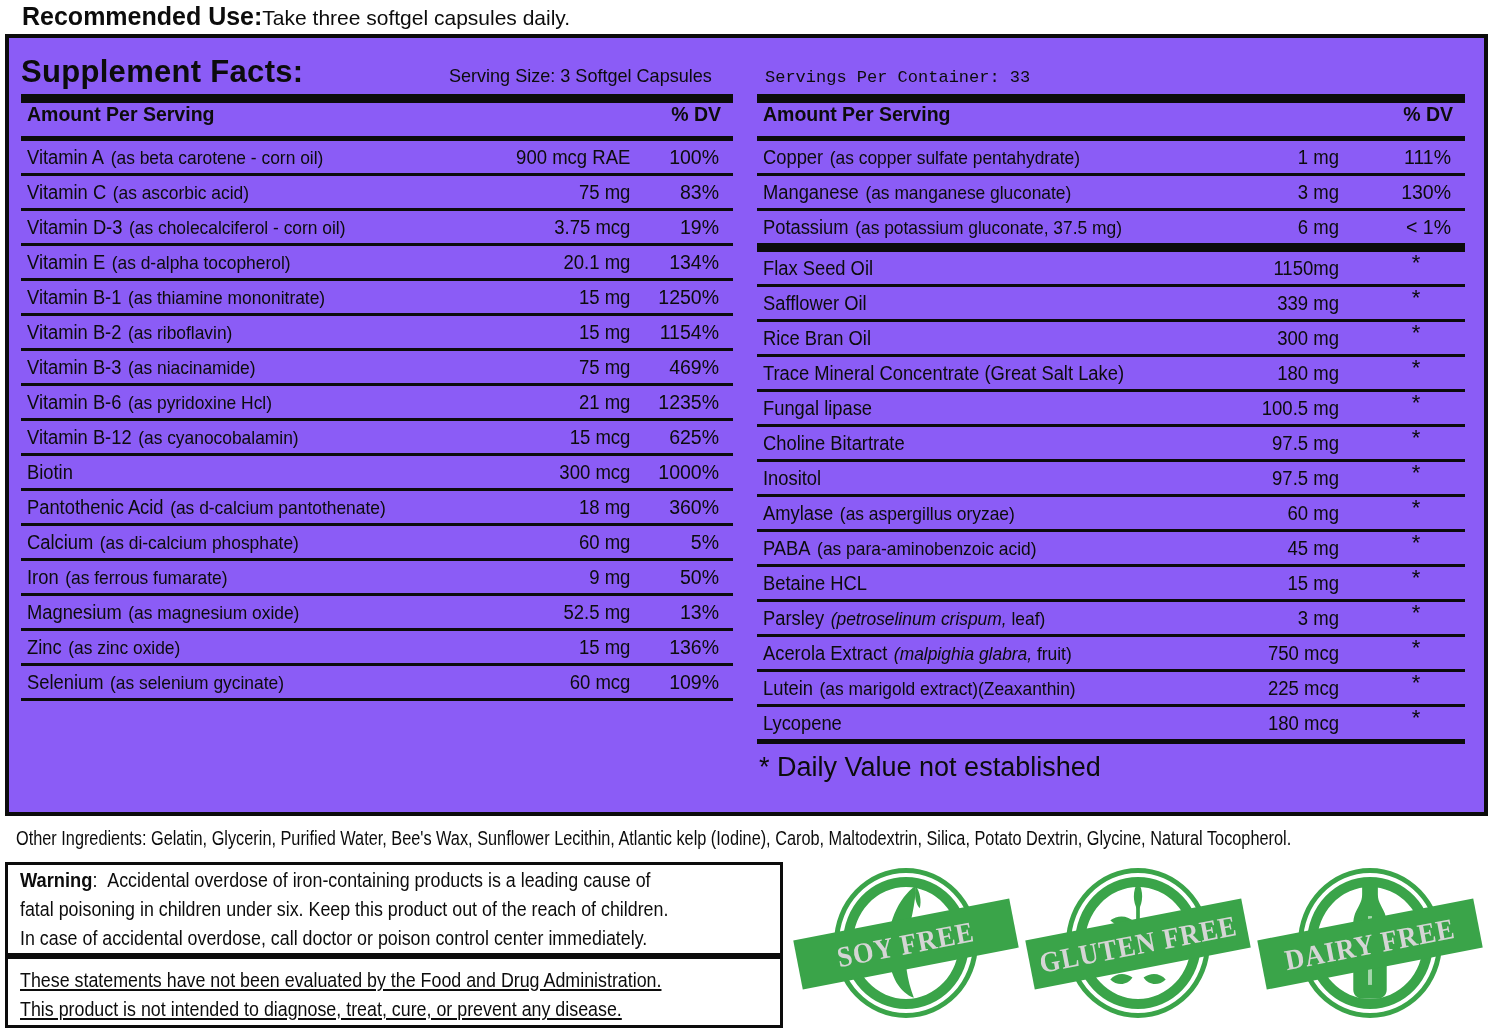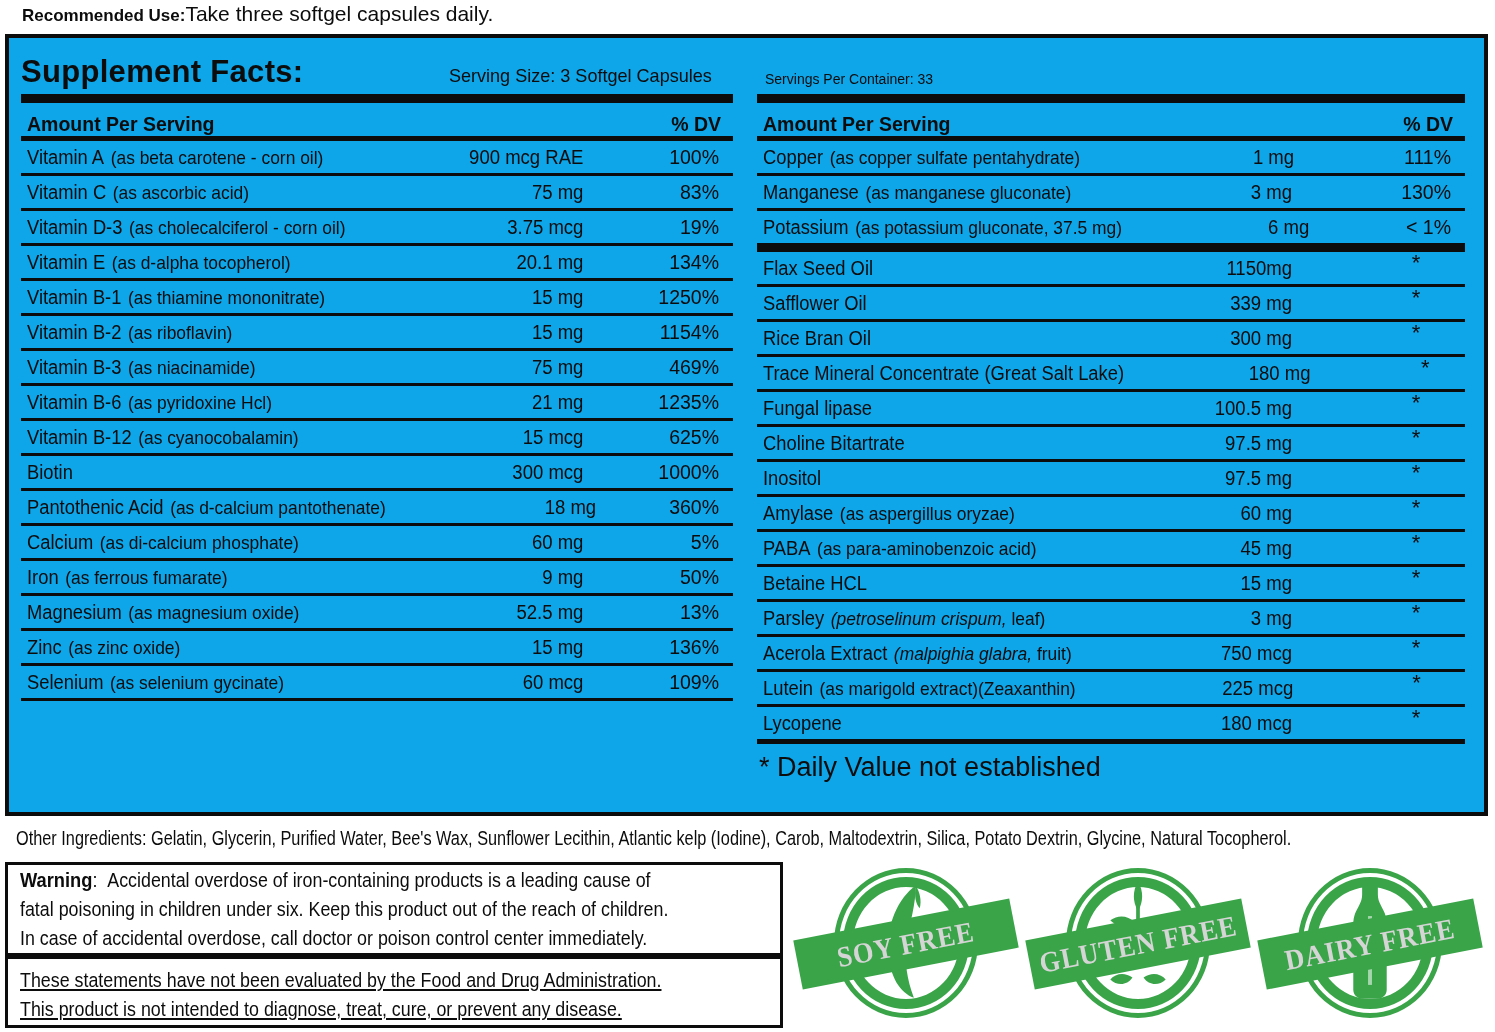--- a/index.html
+++ b/index.html
@@ -4,45 +4,45 @@
 <style>
   :root{ --g:#3aa449; --ink:#0c0c0c; }
   html,body{margin:0;padding:0;}
   body{
     width:1495px;height:1032px;position:relative;overflow:hidden;
     background:#ffffff;color:var(--ink);
     font-family:"Liberation Sans", sans-serif;
   }
   
   .rec{position:absolute;left:22px;top:2px;font-size:21px;white-space:nowrap;}
-  .rec b{font-size:17px;}
+  .rec b{font-size:25px;}
   .rec .rtxt{}
 
   
   .panel{position:absolute;left:5px;top:34px;width:1483px;height:782px;
-    border:4px solid var(--ink);box-sizing:border-box;background:#0ea5e9;}
+    border:4px solid var(--ink);box-sizing:border-box;background:#8b5cf6;}
   .col{position:absolute;top:8px;}
   .col-left{left:12px;width:712px;}
   .col-right{left:748px;width:708px;}
 
   .col-hdr{height:48px;display:flex;align-items:flex-end;padding-bottom:7px;box-sizing:border-box;}
   .sf-title{font-size:31px;font-weight:bold;letter-spacing:.3px;line-height:1;white-space:nowrap;}
   .serving-size{font-size:19px;margin-left:auto;padding-right:22px;white-space:nowrap;
     transform:scaleX(.95);transform-origin:100% 50%;}
-  .spc-text{font-size:14px;padding-left:8px;white-space:nowrap;}
+  .spc-text{font-size:17px;padding-left:8px;white-space:nowrap;font-family:Liberation Mono, monospace;}
 
   .bar-a{height:9px;background:var(--ink);}
   .bar-b{height:5px;background:var(--ink);}
   .bar-c{height:5px;background:var(--ink);}
 
-  .hdr-row{height:33px;display:flex;align-items:flex-end;font-weight:bold;font-size:19.5px;padding-left:6px;}
+  .hdr-row{height:33px;display:flex;align-items:flex-start;font-weight:bold;font-size:19.5px;padding-left:6px;}
   .hdr-row .dvh{margin-left:auto;padding-right:12px;}
 
   .srow{height:32px;border-bottom:3px solid var(--ink);display:flex;align-items:center;
-    font-size:19.5px;padding-left:6px;gap:47px;}
+    font-size:19.5px;padding-left:6px;}
   .srow.thick{border-bottom-width:9px;}
   .srow .nm{flex:1;white-space:nowrap;transform:scaleX(.94);transform-origin:0 50%;}
   .srow .det{font-size:18.5px;margin-left:7px;}
   .srow .det2{font-size:18.5px;}
   .srow i.det{font-family:"Liberation Sans",sans-serif;}
   .srow .amt{width:165px;text-align:right;white-space:nowrap;padding-right:8px;
     transform:scaleX(.95);transform-origin:100% 50%;}
   .srow .dv{width:95px;text-align:right;padding-right:14px;white-space:nowrap;box-sizing:border-box;}
   .right-t .amt{width:150px;padding-right:40px;}
   .right-t .dv{width:88px;}

